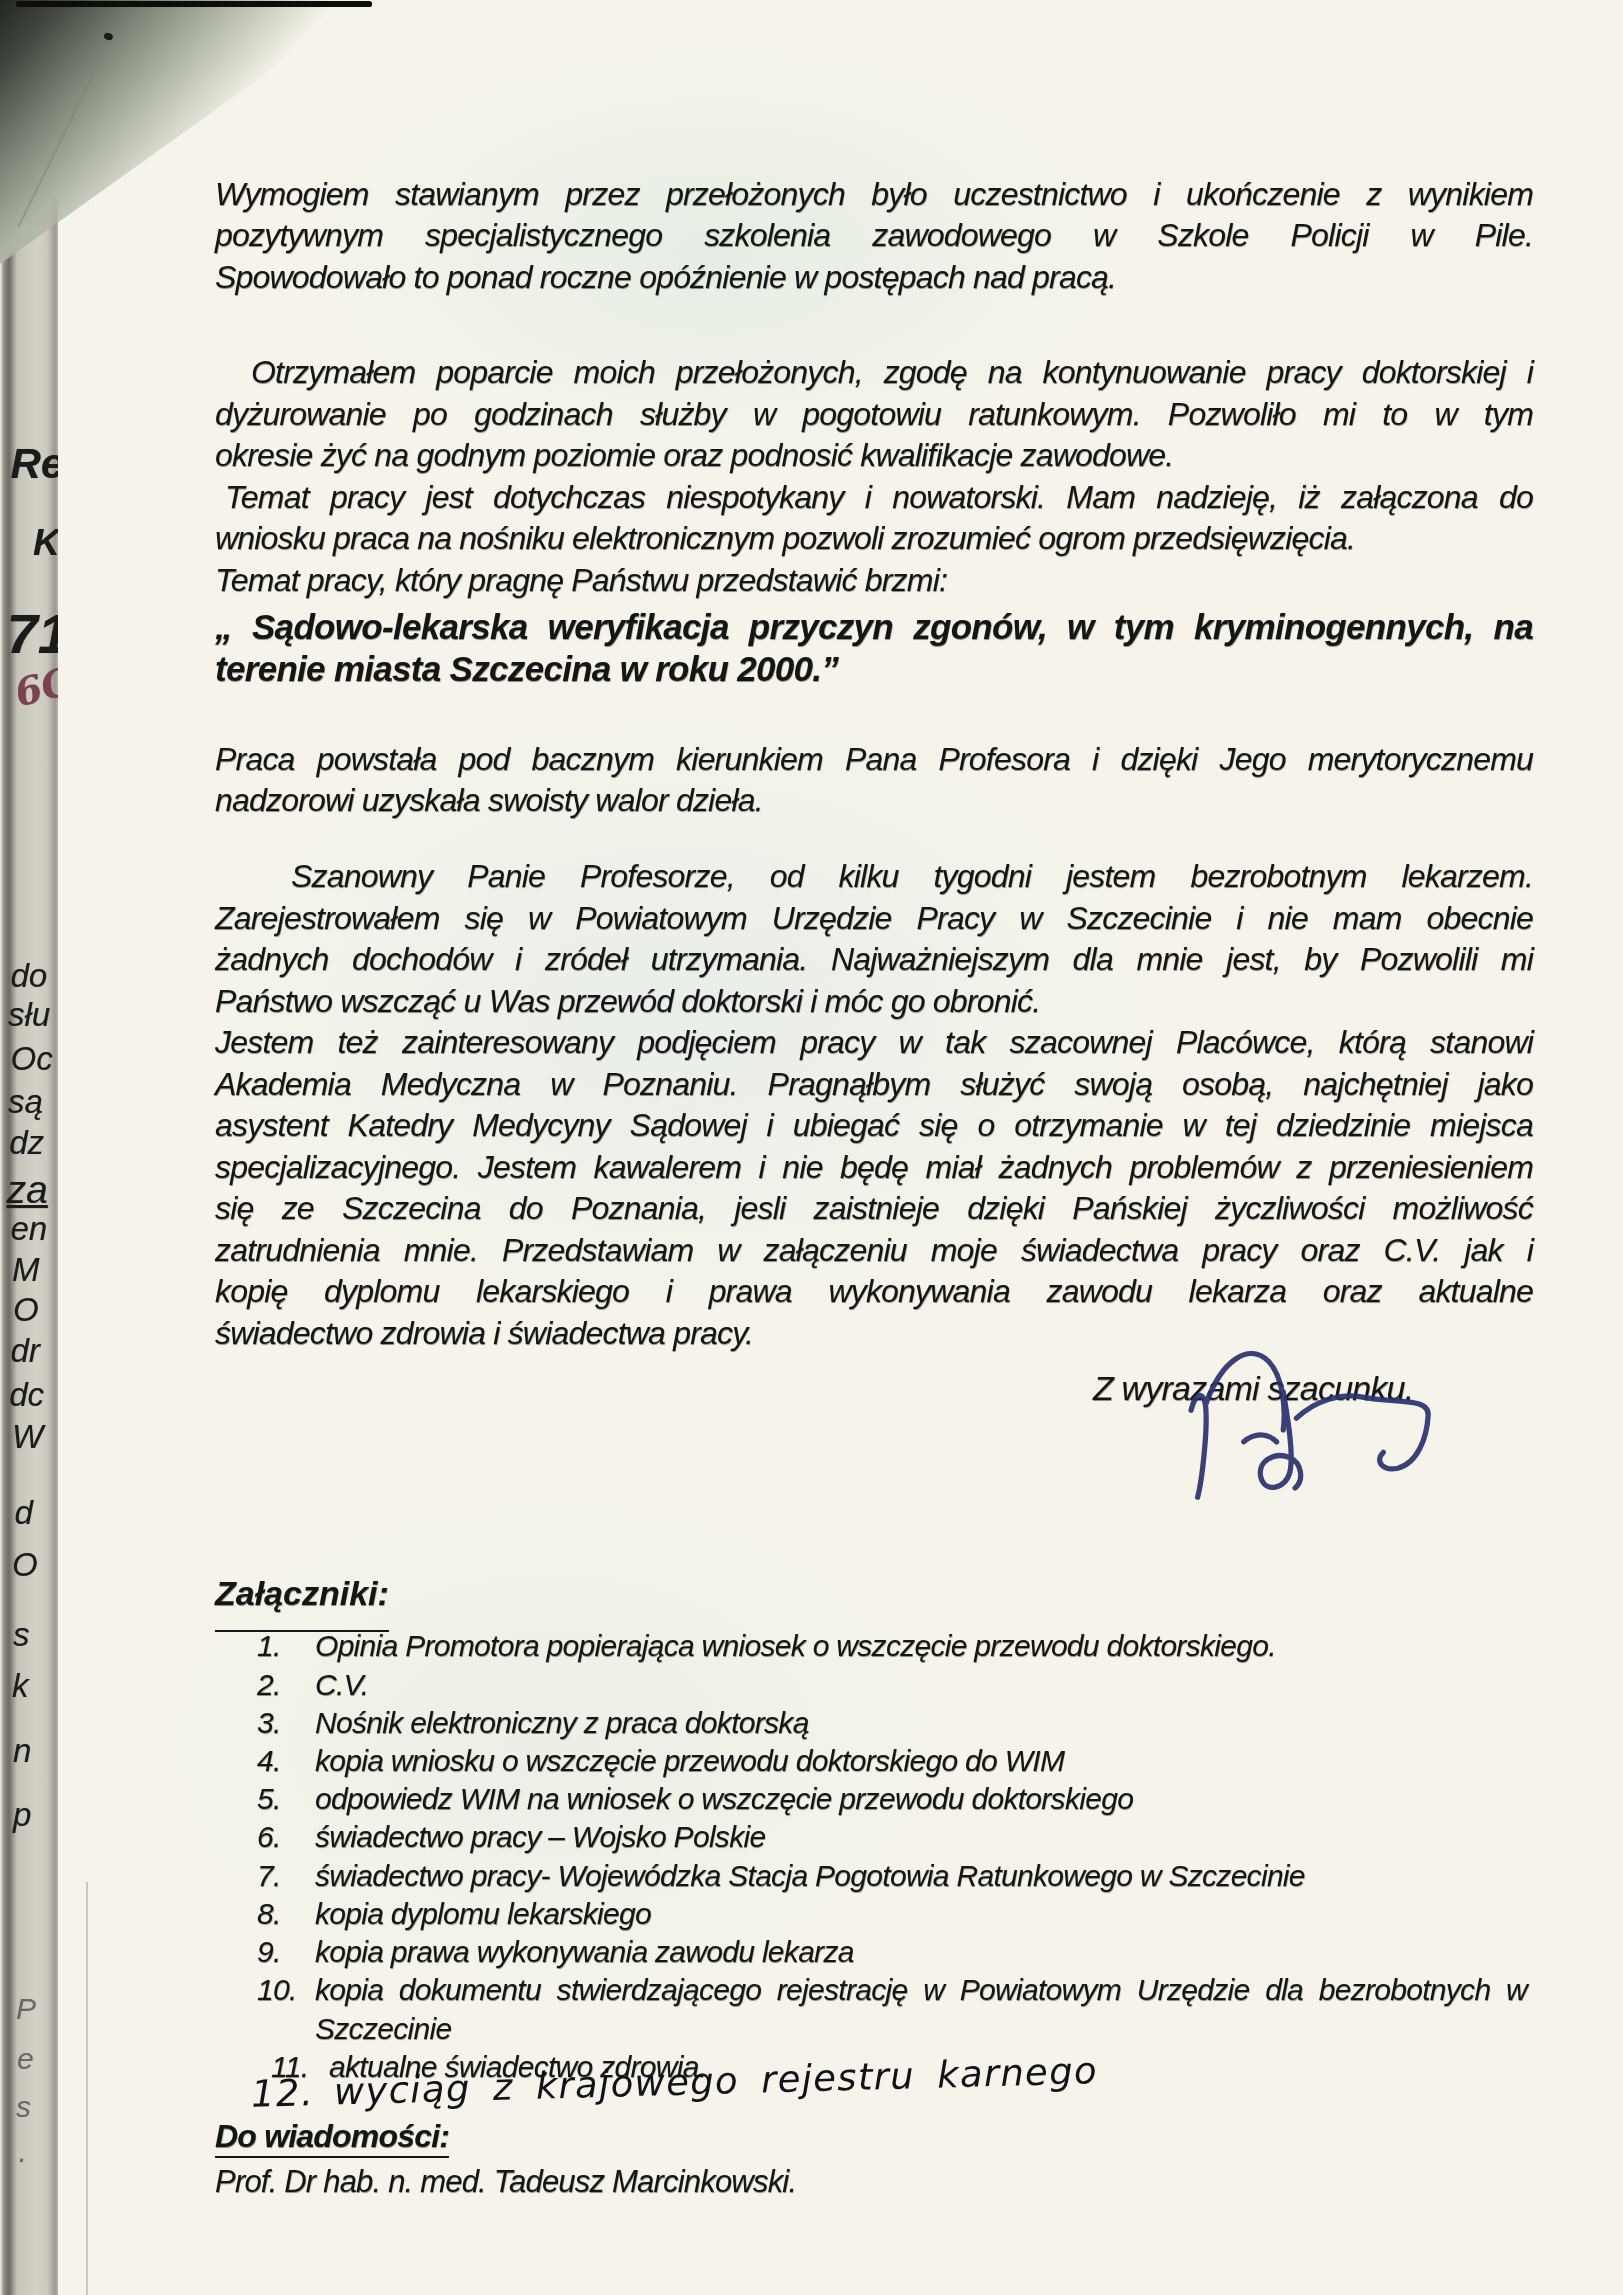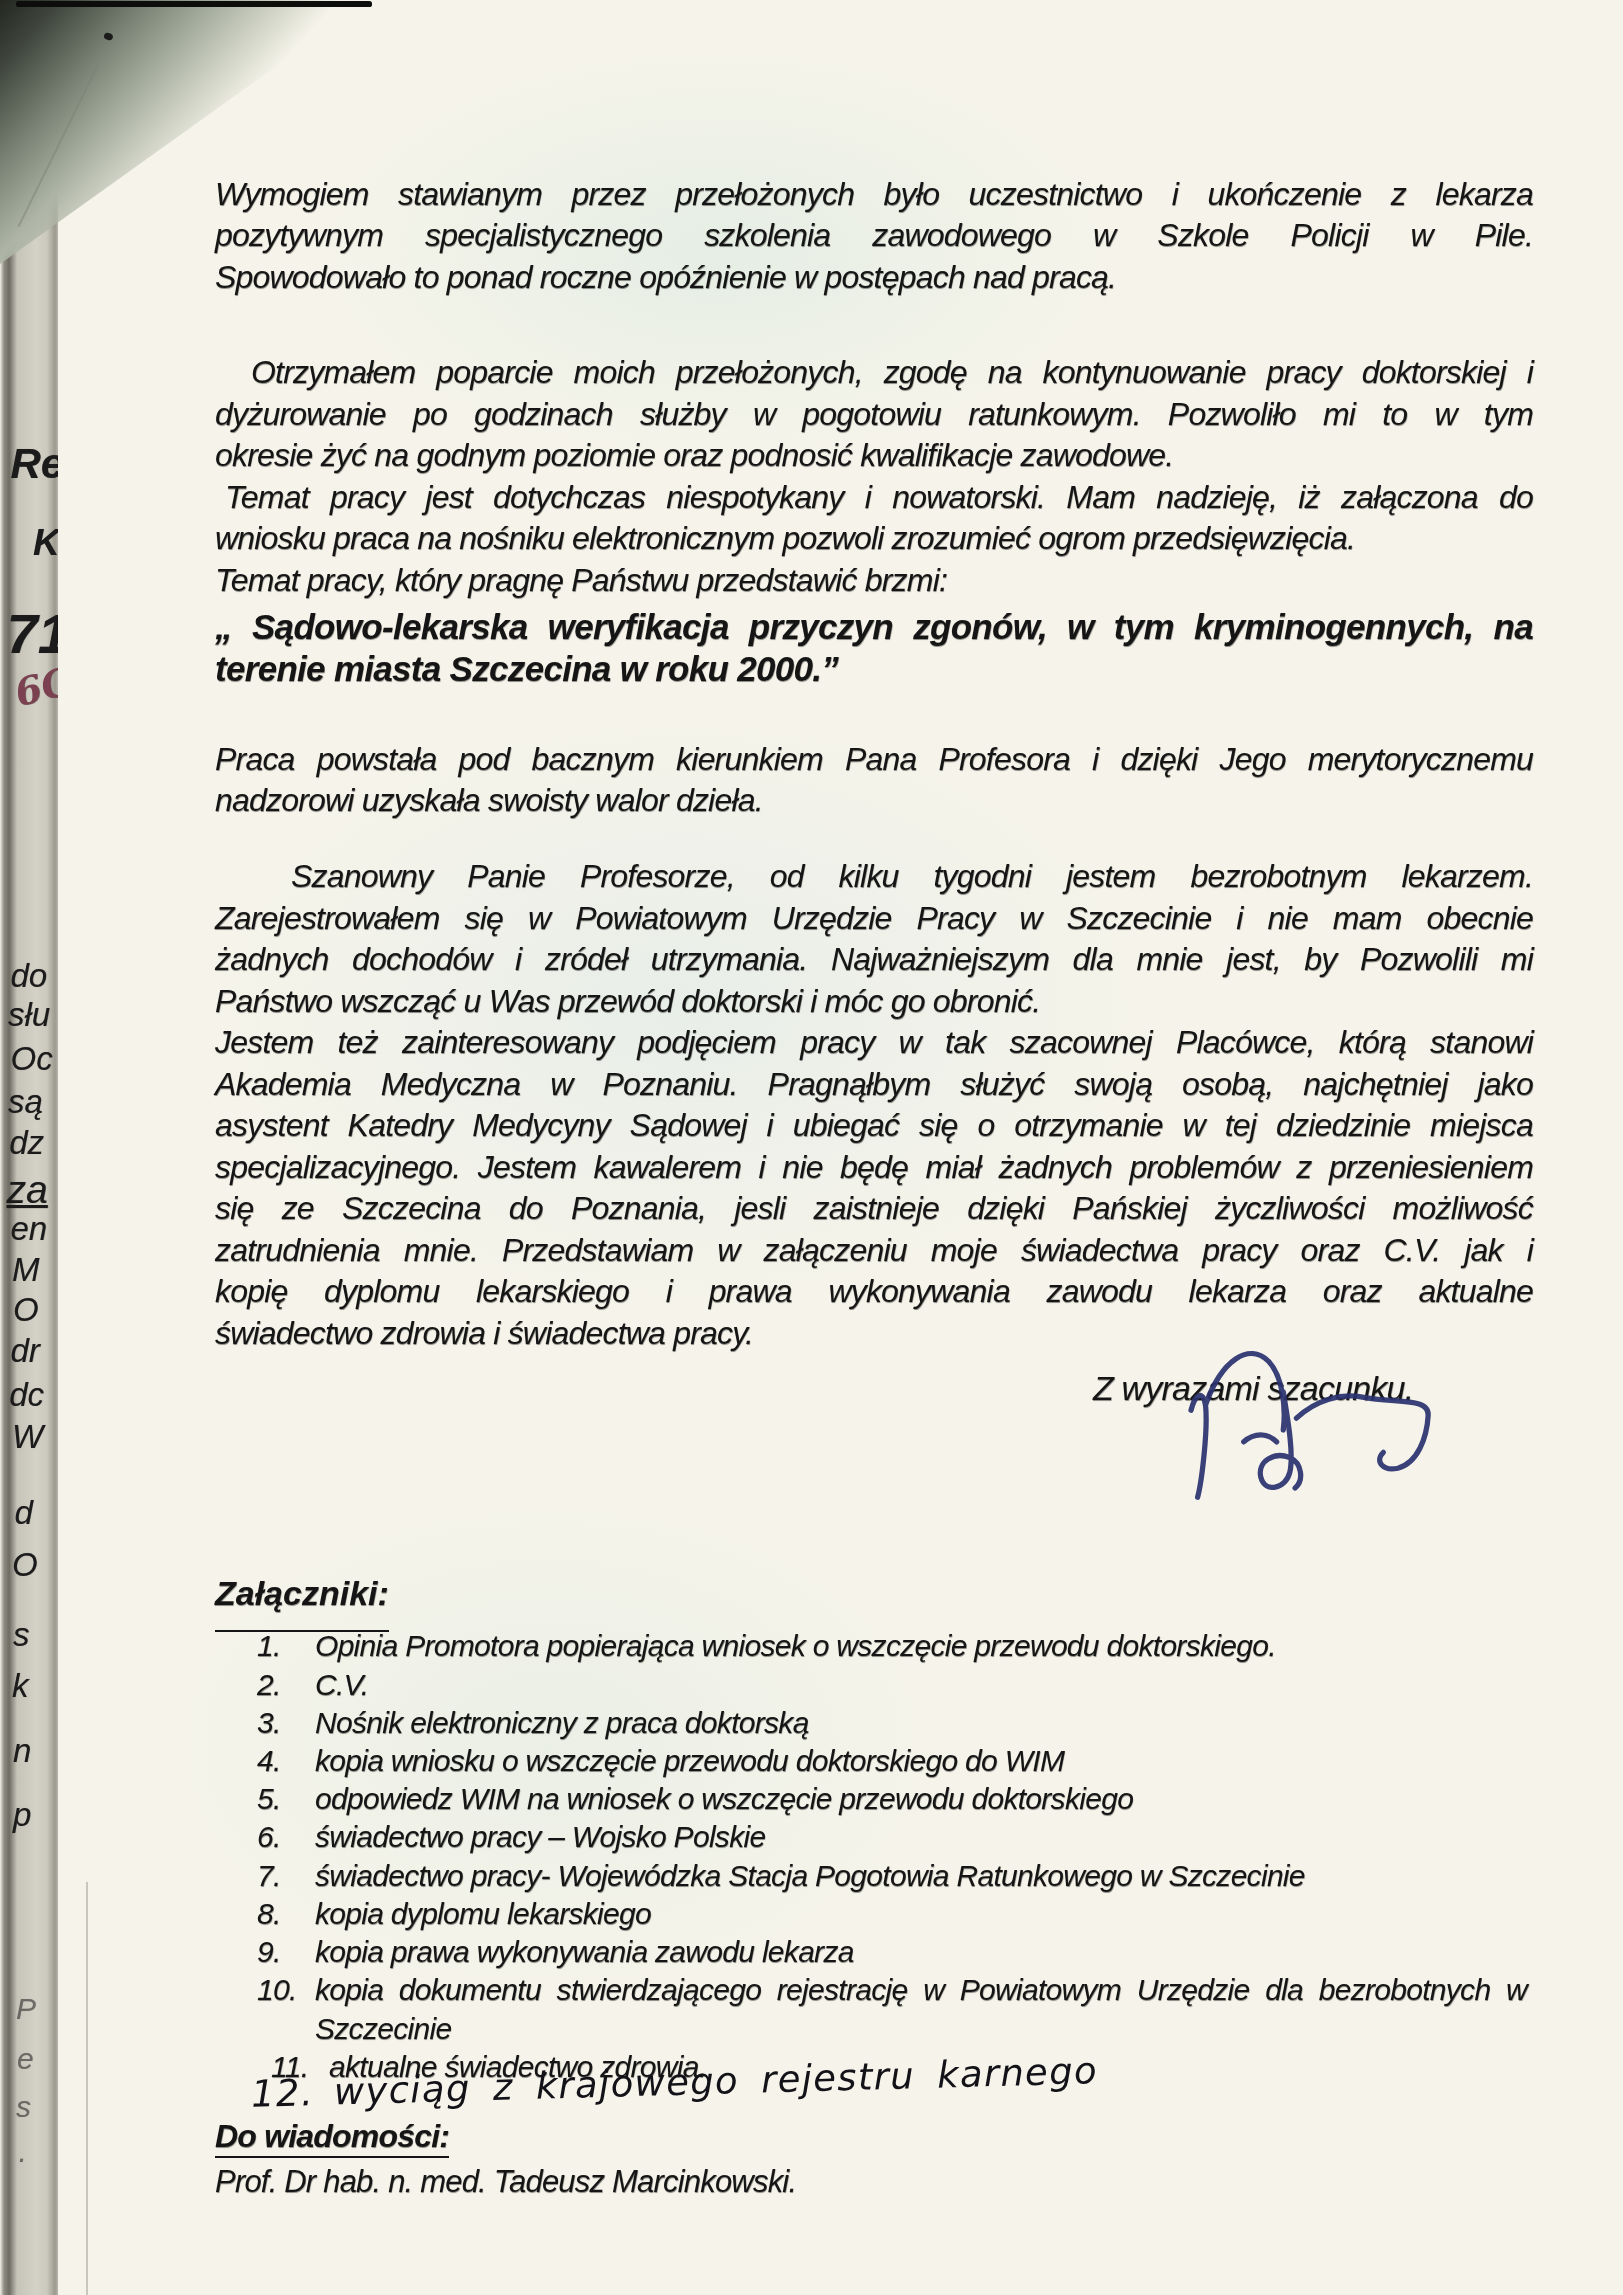--- a/index.html
+++ b/index.html
@@ -90,21 +90,21 @@
 
   <div class="wedge"></div>
   <div class="topbar"></div>
   <div class="speck"></div>
   <svg width="395" height="277" style="position:absolute;left:0;top:0" viewBox="0 0 600 420">
     <line x1="150" y1="96" x2="28" y2="344" stroke="rgba(125,130,118,0.5)" stroke-width="3"></line>
   </svg>
   <div class="vline"></div>
 
   <div class="content">
-    <div class="ln" style="top:173px">Wymogiem stawianym przez przełożonych było uczestnictwo i ukończenie z lekarza</div>
+    <div class="ln" style="top:173px">Wymogiem stawianym przez przełożonych było uczestnictwo i ukończenie z wynikiem</div>
     <div class="ln" style="top:214px">pozytywnym specjalistycznego szkolenia zawodowego w Szkole Policji w Pile.</div>
     <div class="ln l" style="top:256px">Spowodowało to ponad roczne opóźnienie w postępach nad pracą.</div>
 
     <div class="ln i55" style="top:351px">Otrzymałem poparcie moich przełożonych, zgodę na kontynuowanie pracy doktorskiej i</div>
     <div class="ln" style="top:393px">dyżurowanie po godzinach służby w pogotowiu ratunkowym. Pozwoliło mi to w tym</div>
     <div class="ln l" style="top:434px">okresie  żyć na godnym poziomie oraz podnosić kwalifikacje zawodowe.</div>
     <div class="ln i15" style="top:476px">Temat pracy jest dotychczas niespotykany i nowatorski. Mam nadzieję, iż załączona do</div>
     <div class="ln l" style="top:517px">wniosku  praca na nośniku elektronicznym pozwoli zrozumieć ogrom przedsięwzięcia.</div>
     <div class="ln l" style="top:559px">Temat pracy, który pragnę Państwu przedstawić brzmi:</div>
 

